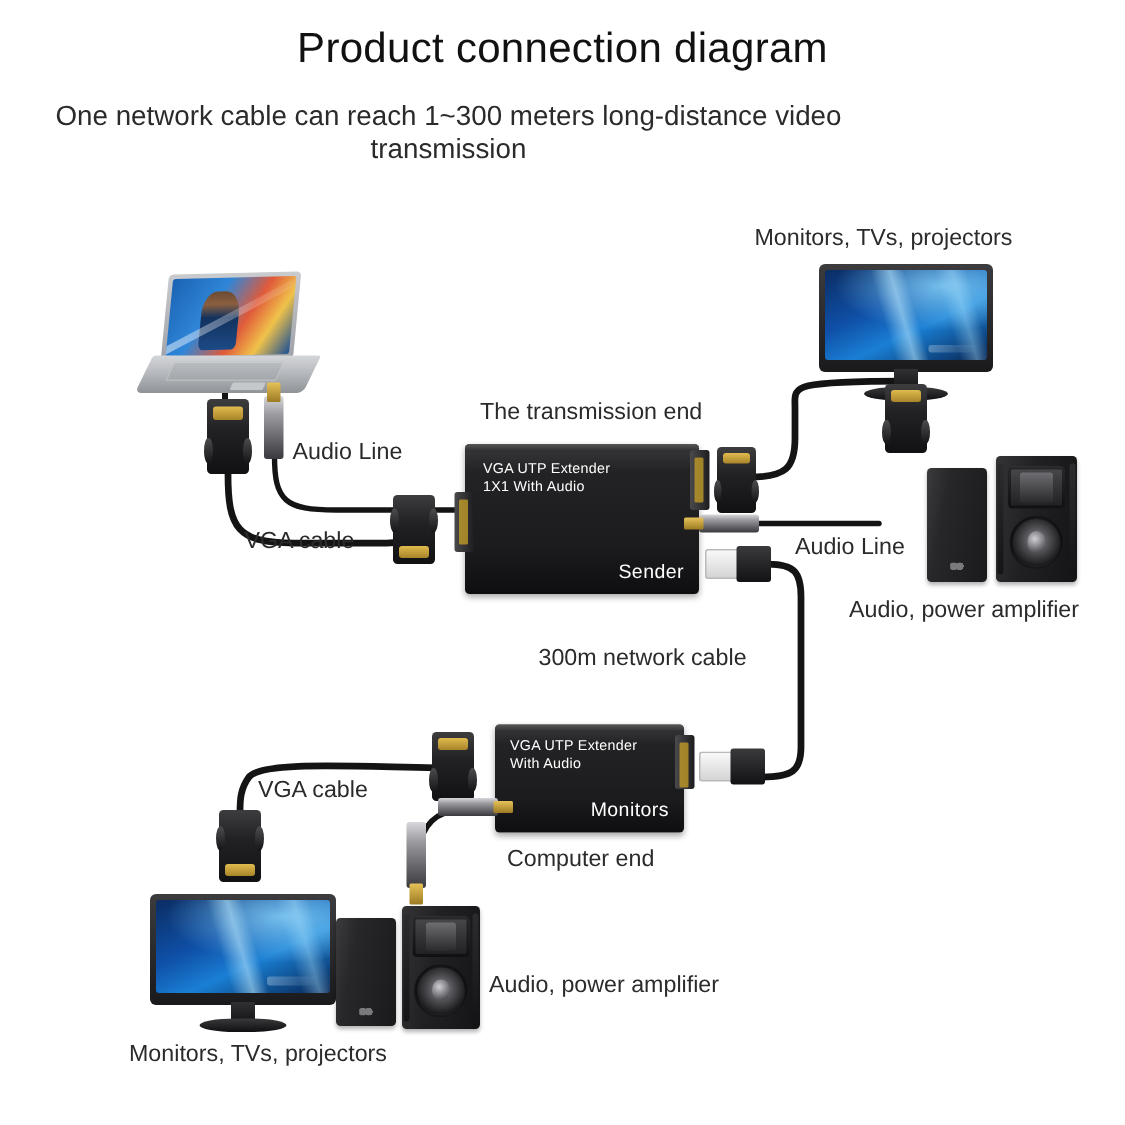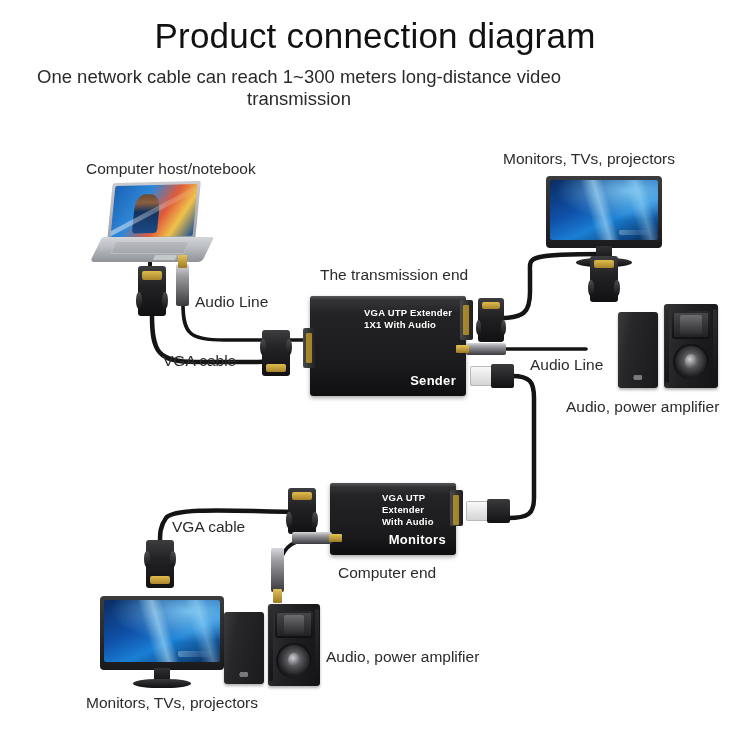--- a/index.html
+++ b/index.html
@@ -1,30 +1,30 @@
 <!DOCTYPE html>
 <html><head>
 <meta charset="utf-8">
 <style>
   html,body{margin:0;padding:0;background:#fff;}
   body{width:750px;height:750px;position:relative;overflow:hidden;
        font-family:"Liberation Sans","DejaVu Sans",sans-serif;color:#1a1a1a;}
   #stage{position:absolute;inset:0;width:750px;height:750px;}
   .lbl{position:absolute;white-space:nowrap;color:#2b2b2b;}
   #title{position:absolute;left:0;top:16px;width:750px;text-align:center;
-         font-size:35px;font-weight:400;letter-spacing:.2px;color:#111;}
+         font-size:28px;font-weight:400;letter-spacing:.2px;color:#111;}
   #subtitle{position:absolute;left:0;top:66px;width:598px;text-align:center;
             font-size:18.5px;color:#2b2b2b;}
   .l17{font-size:15.5px;}
 
   
   .box{position:absolute;border-radius:3px;
        background:linear-gradient(180deg,#3a3a3c 0%,#232325 18%,#1b1b1d 70%,#0e0e10 100%);
        box-shadow:0 2px 4px rgba(0,0,0,.35);}
-  .box .txt{position:absolute;color:#fff;font-weight:bold;line-height:1.25;margin-left:42px;}
+  .box .txt{position:absolute;color:#fff;font-weight:normal;line-height:1.25;}
   .box .brand{left:12px;top:11px;font-size:9.5px;letter-spacing:.2px;}
   .box .role{right:10px;bottom:7px;font-size:13px;letter-spacing:.3px;}
   .boxtop{position:absolute;left:0;right:0;top:0;height:5px;border-radius:3px 3px 0 0;
           background:linear-gradient(180deg,#5c5c5f,#2a2a2c);opacity:.85;}
 
   
   .vgaport{position:absolute;width:13px;height:40px;border-radius:2px;
            background:linear-gradient(90deg,#4a4a4c,#1d1d1f);}
   .vgaport:after{content:"";position:absolute;left:3px;top:5px;width:6px;height:30px;
                  border-radius:1px;background:#c9a227;opacity:.75;}
@@ -136,21 +136,20 @@
 
     <path d="M512 376 C530 376,534 382,534 398 L534 498 C534 514,528 518,508 518" stroke="#141414" stroke-width="4.5" fill="none" stroke-linecap="round"></path>
 
     <path d="M312 512 C248 512,176 506,166 518 C160 526,160 534,160 542" stroke="#141414" stroke-width="4.5" fill="none" stroke-linecap="round"></path>
 
     <path d="M330 538 C300 538,288 542,282 556 C278 566,278 576,278 588" stroke="#141414" stroke-width="3.6" fill="none" stroke-linecap="round"></path>
 
     <path d="M604 248 L604 256" stroke="#141414" stroke-width="4" fill="none"></path>
   </svg>
 
-  <div class="lbl l17" style="left:86px;top:160px;">Computer host/notebook</div>
 
   <div id="laptop">
     <div id="lid">
       <div id="lscr">
         <div class="fig"></div>
         <div class="strk"></div>
       </div>
     </div>
     <div id="base">
       <div id="kbd"></div>
@@ -238,20 +237,21 @@
     <div class="logo"></div>
   </div>
   <div class="spk-drv" style="left:664px;top:304px;width:54px;height:84px;">
     <div class="spk-side" style="left:1%;"></div>
     <div class="spk-side" style="right:1%;"></div>
     <div class="horn"></div>
     <div class="woof"></div>
   </div>
   <div class="lbl l17" style="left:566px;top:398px;">Audio, power amplifier</div>
 
+  <div class="lbl l17" style="left:359px;top:430px;">300m network cable</div>
 
   <div class="box" style="left:330px;top:483px;width:126px;height:72px;">
     <div class="boxtop"></div>
     <div class="txt brand" style="left:10px;top:9px;">
       <div>VGA UTP Extender</div>
       <div>With Audio</div>
     </div>
     <div class="txt role">Monitors</div>
   </div>
   <div class="vgaport" style="left:450px;top:490px;height:36px;"></div>

